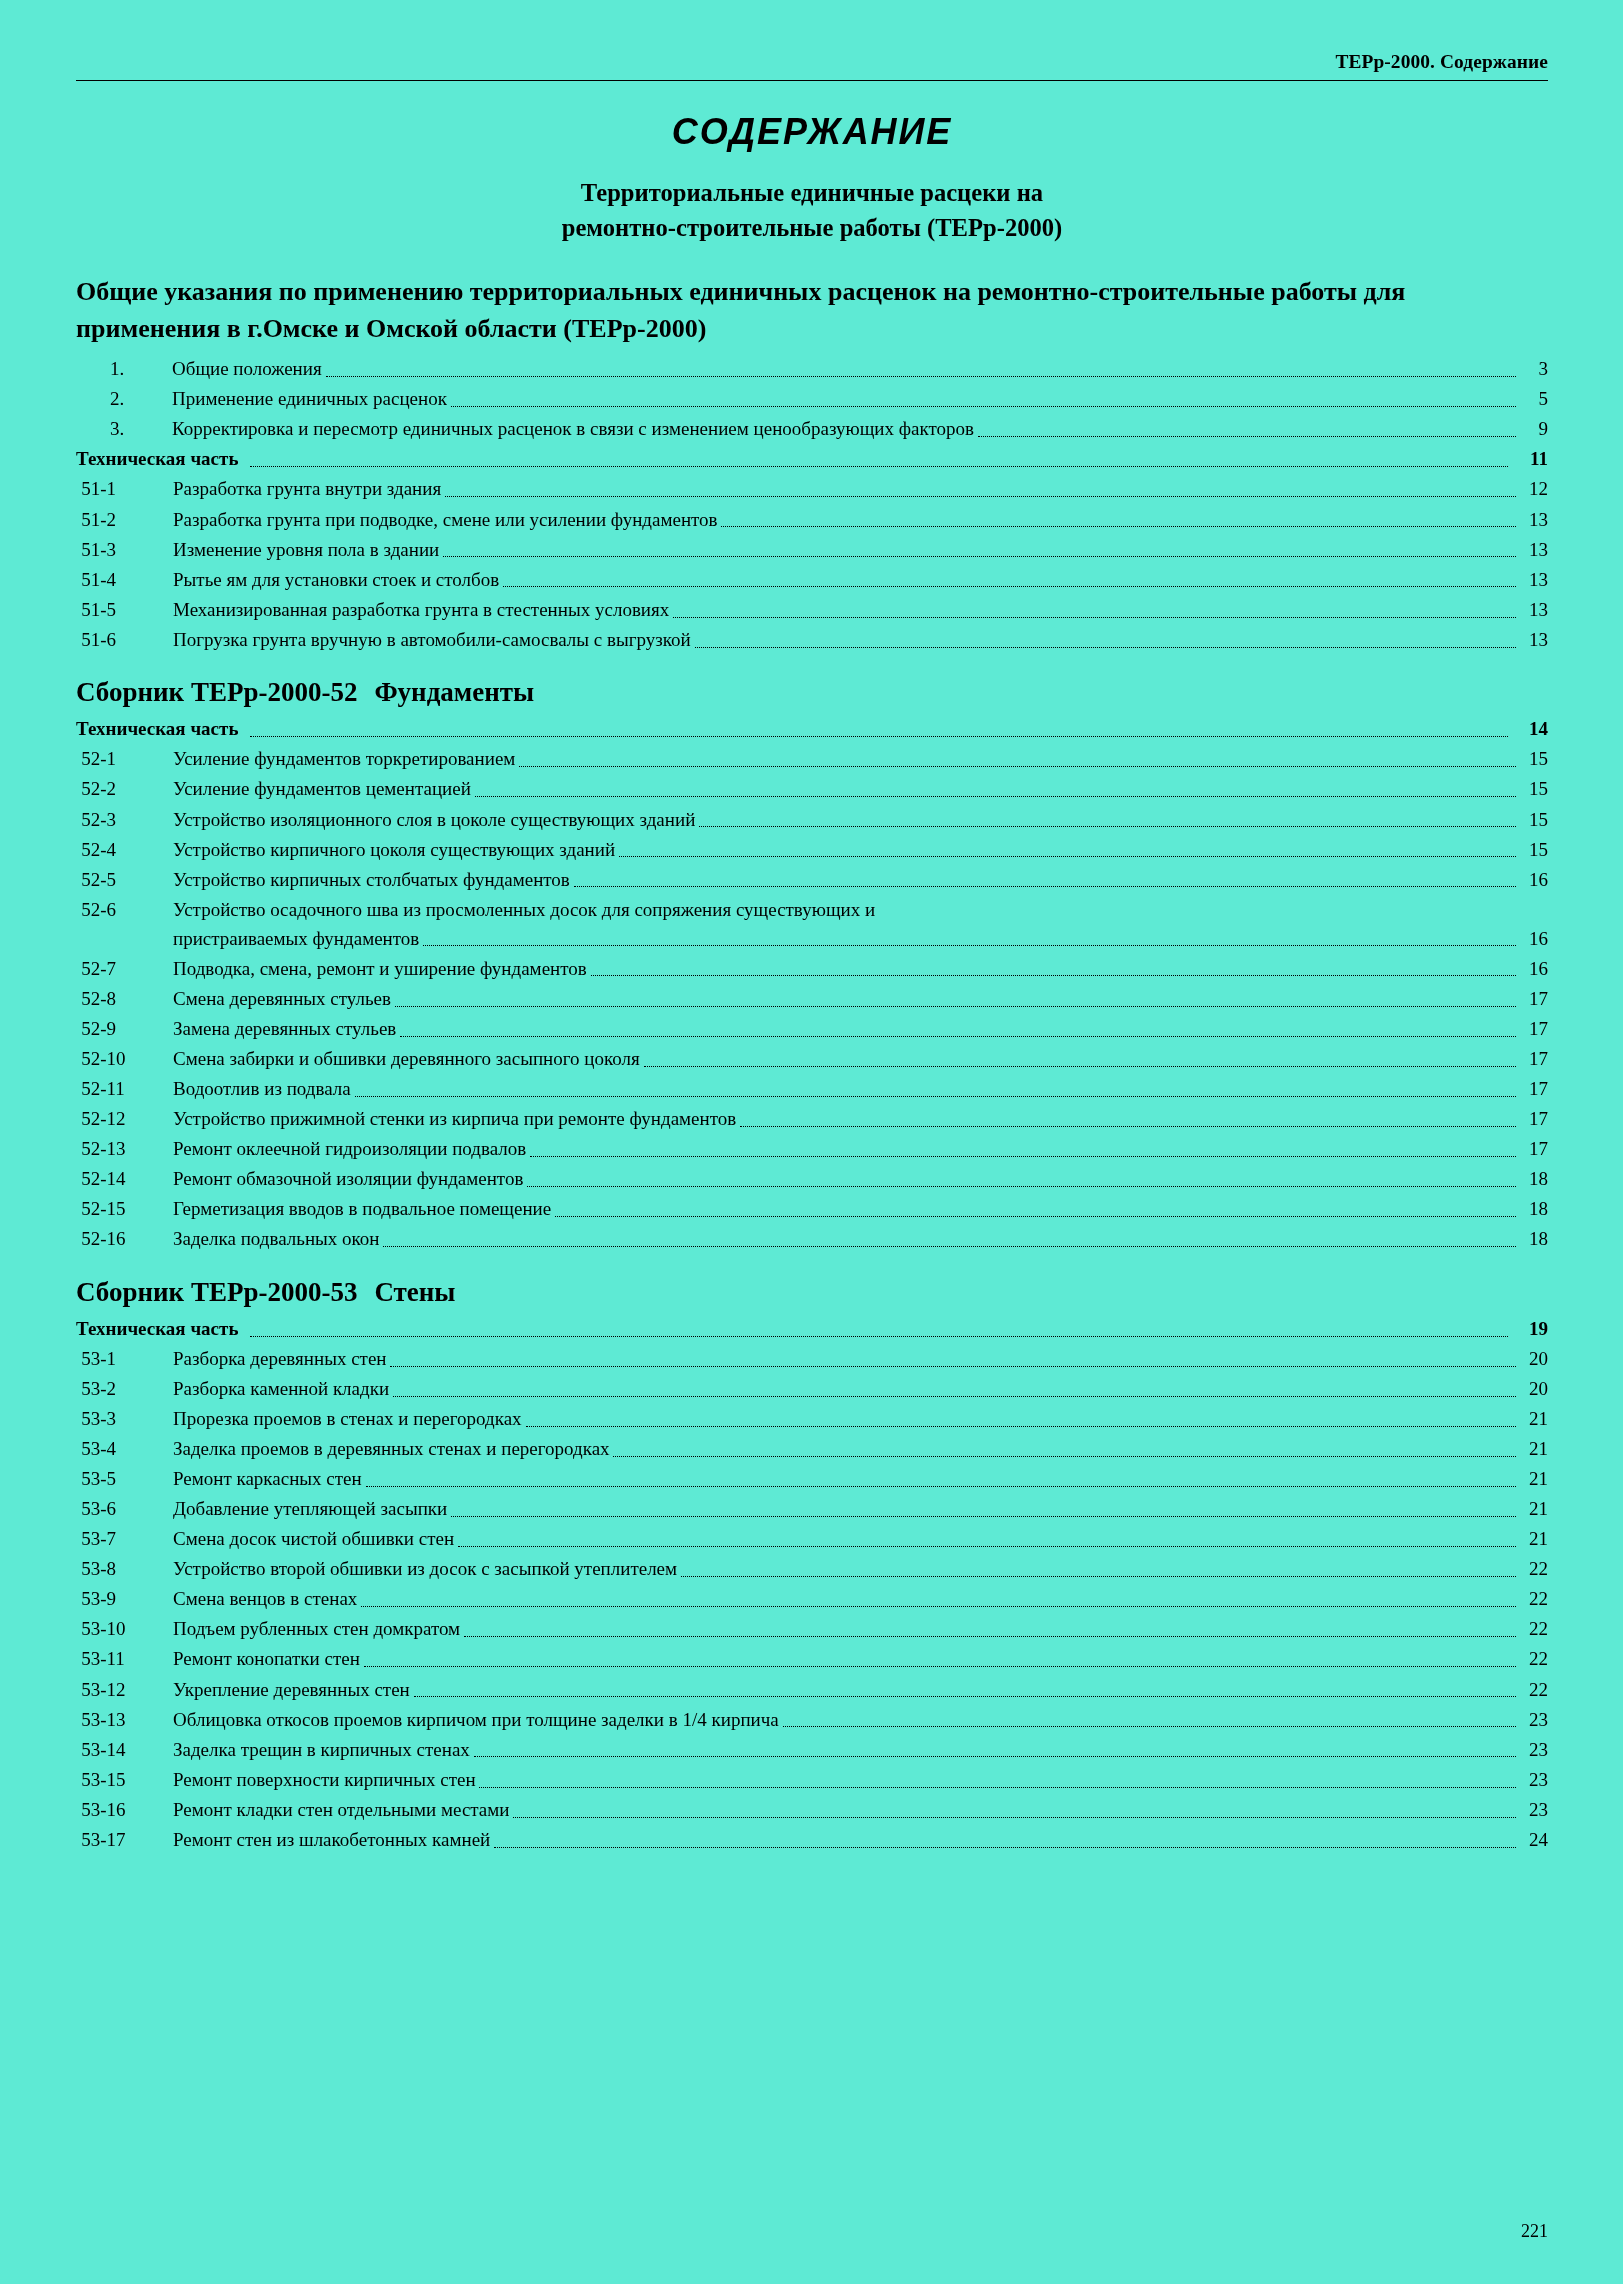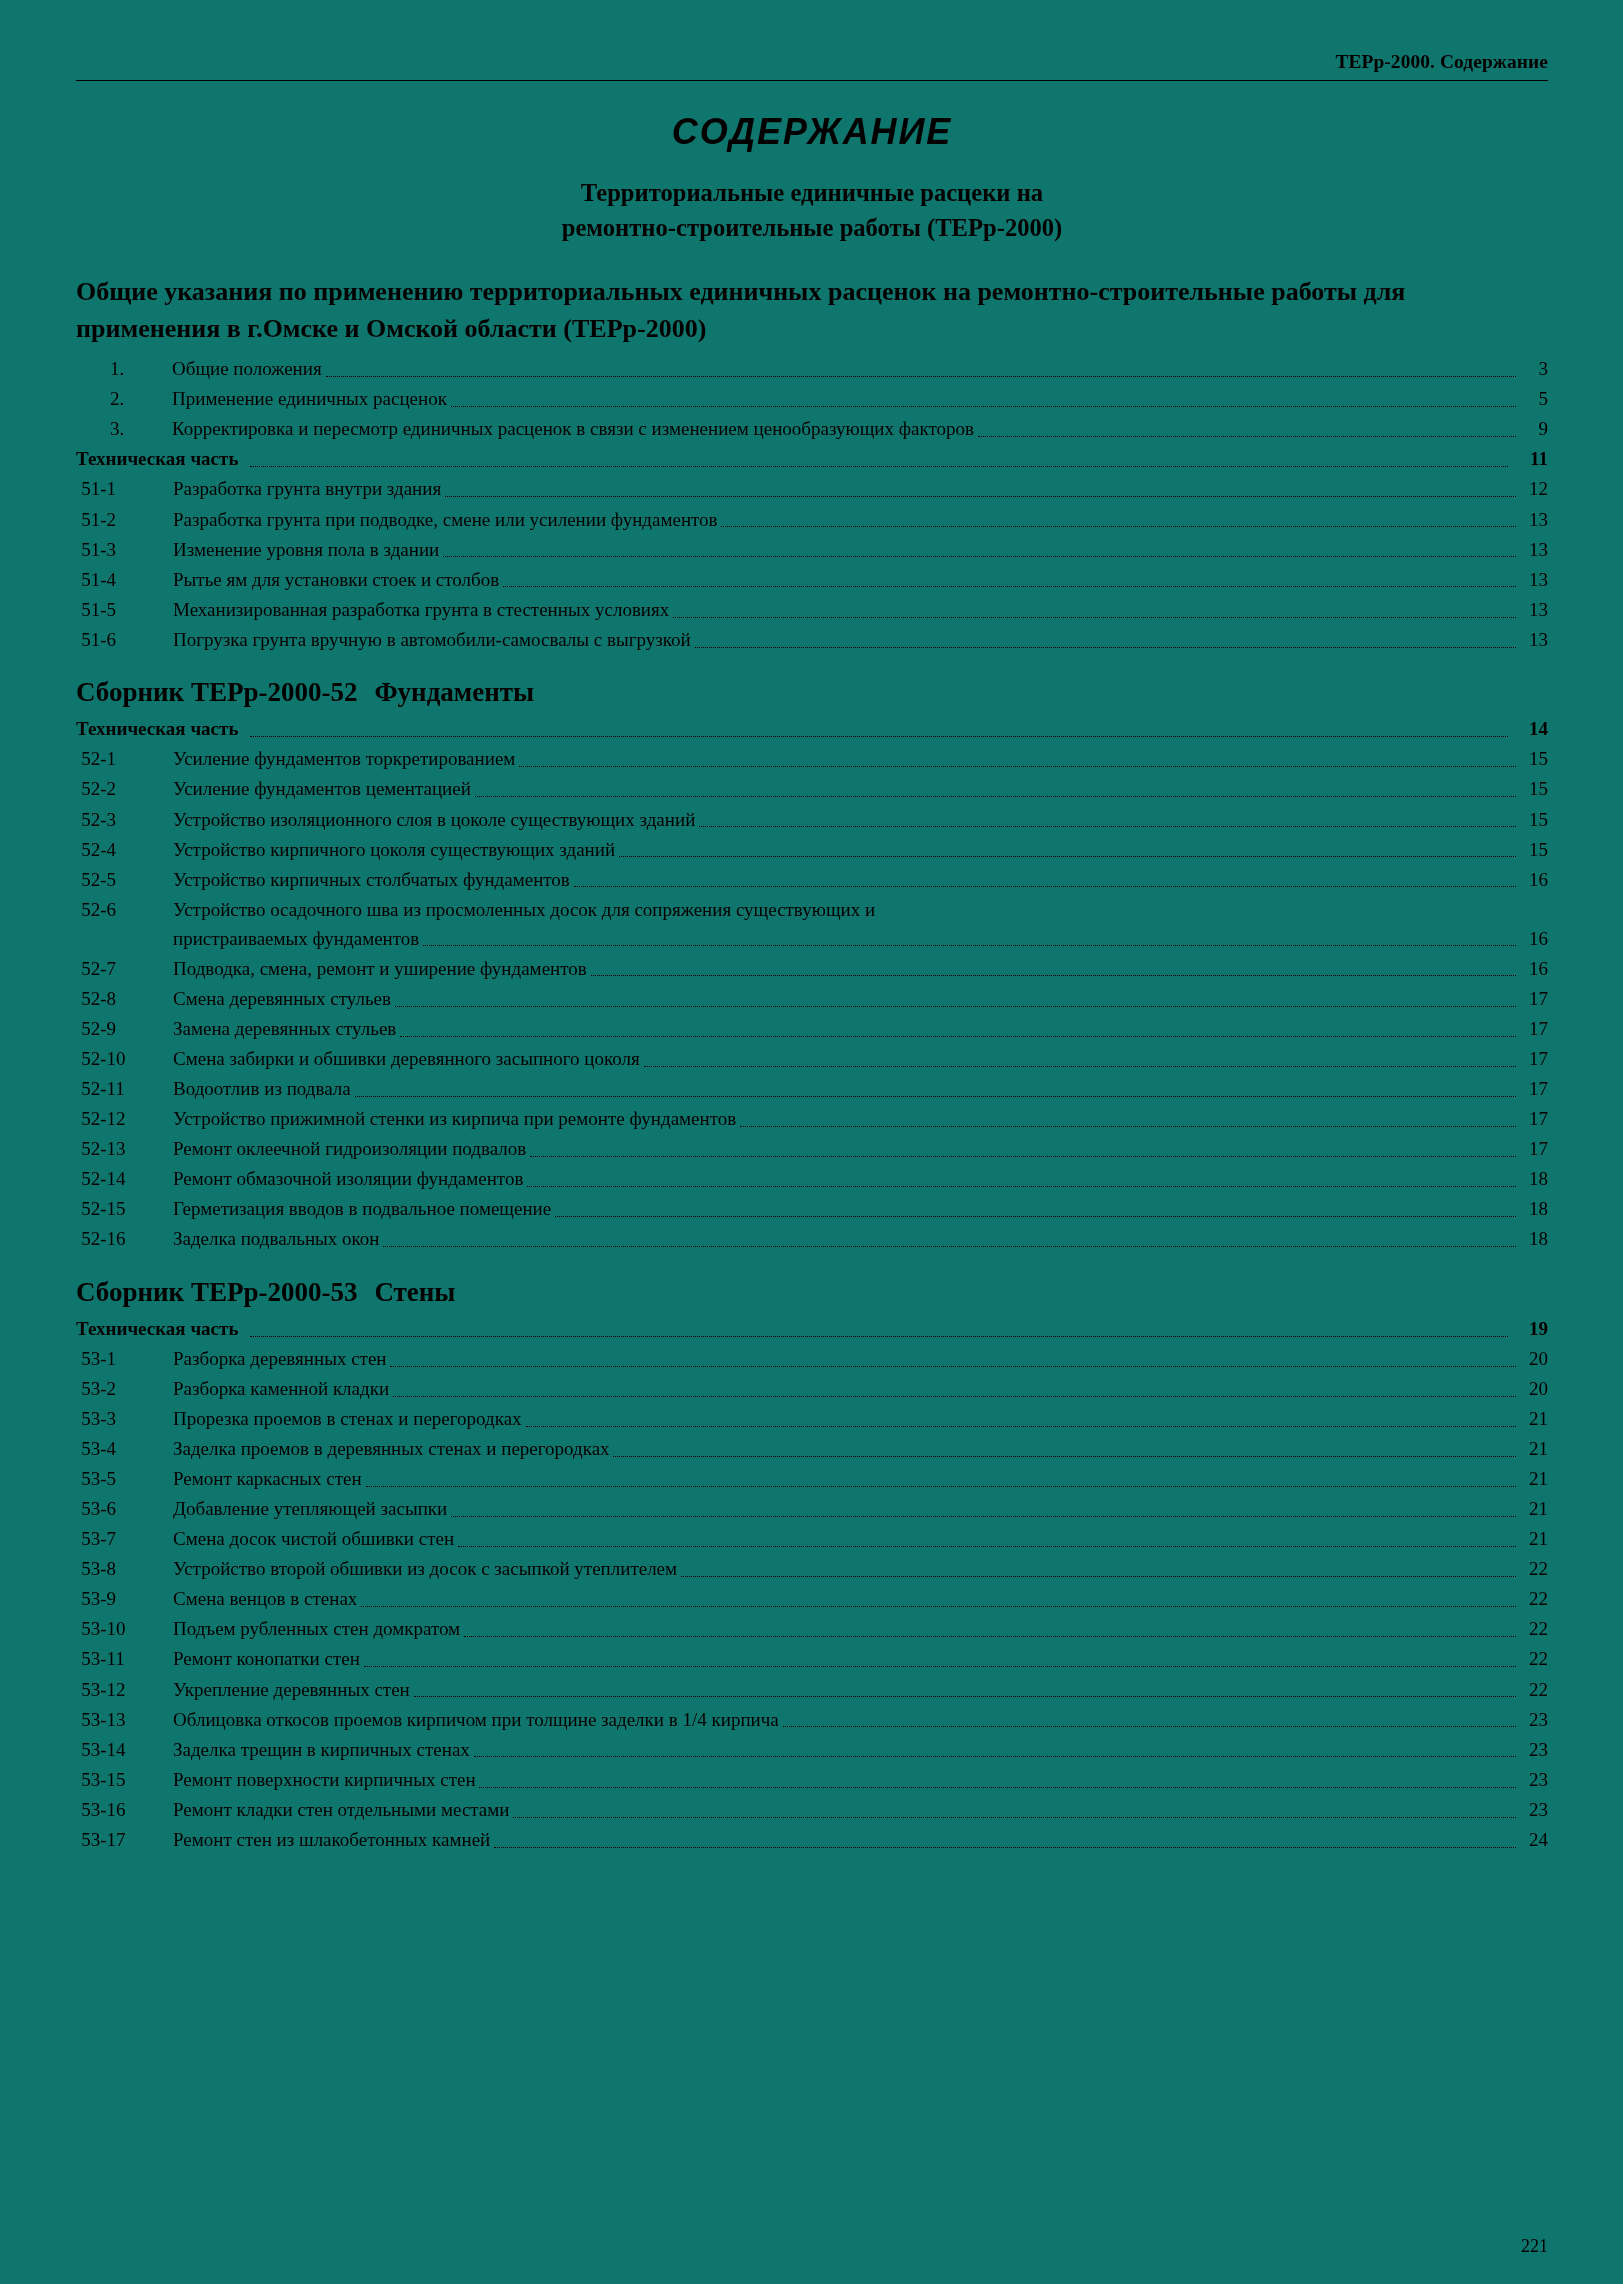--- a/index.html
+++ b/index.html
@@ -10,21 +10,21 @@
   body {
     font-family: "Liberation Serif", serif;
     color: #000000;
   }
   .page {
     width: 1624px;
     min-height: 2284px;
     box-sizing: border-box;
     padding: 51px 76px 26px 76px;
     position: relative;
-    background: #0f766e;
+    background: #5eead4;
   }
   .header-line {
     text-align: right;
     font-family: "Liberation Serif", serif;
     font-weight: bold;
     font-size: 19.4px;
     letter-spacing: 0.1px;
     padding-bottom: 6.5px;
   }
   .header-rule {
@@ -124,21 +124,21 @@
     display: flex;
     align-items: flex-end;
   }
   .tech-part {
     font-weight: bold;
     gap: 8px;
   }
   .page-number {
     position: absolute;
     right: 76px;
-    bottom: 27px;
+    bottom: 42px;
     font-size: 18px;
     font-family: "Liberation Serif", serif;
   }
 </style>
 </head>
 <body>
 
 <div class="page">
 
   <div class="header-line">ТЕРр-2000. Содержание</div>

